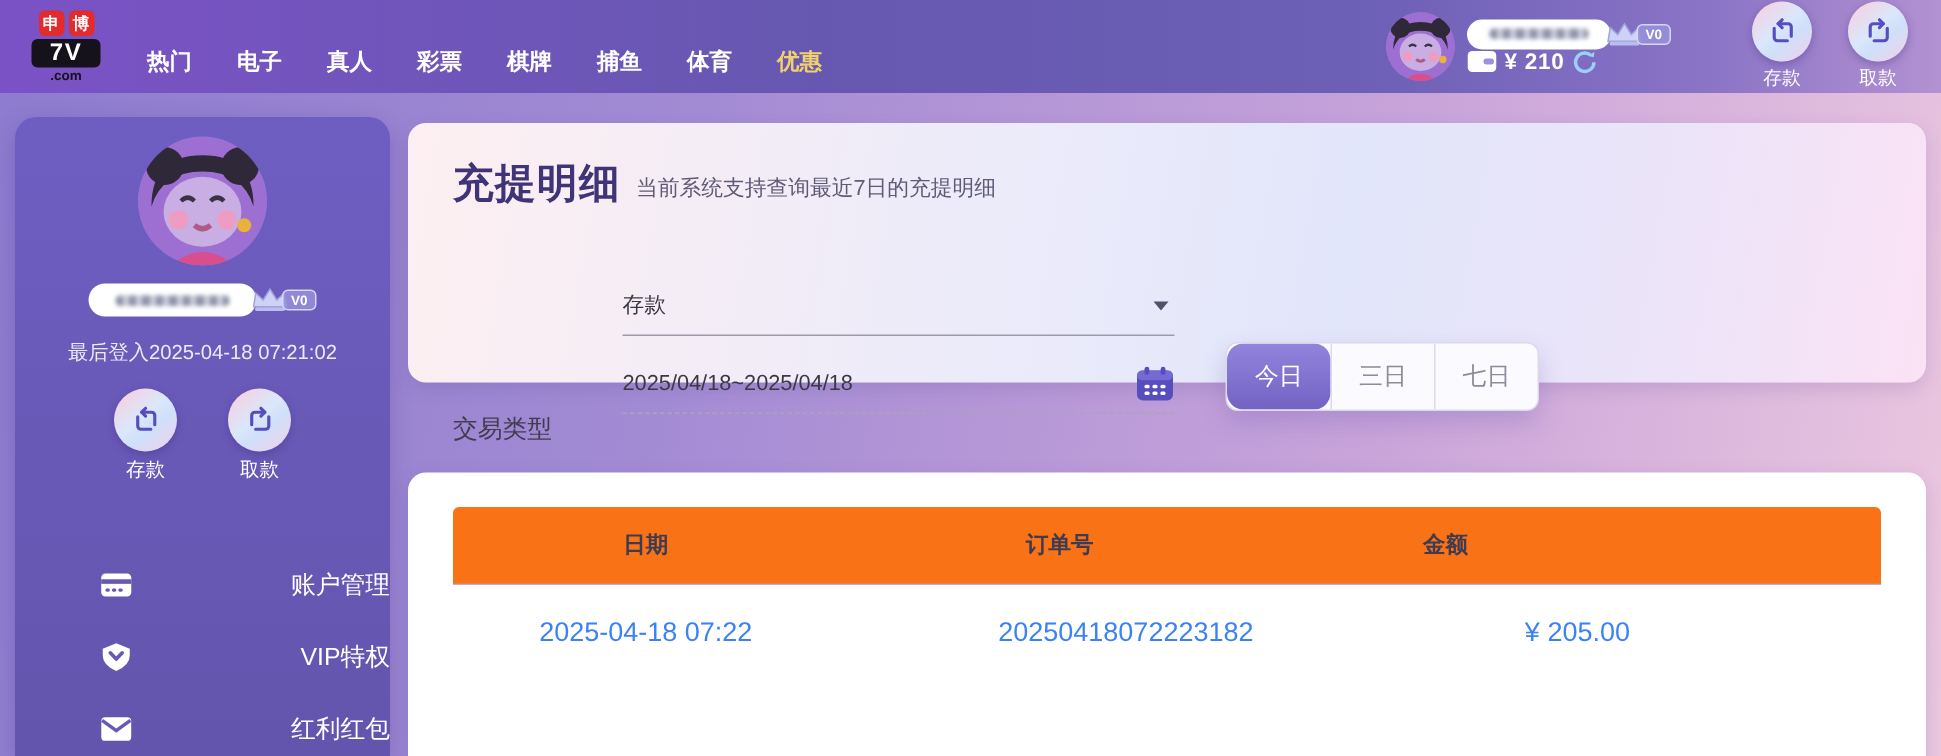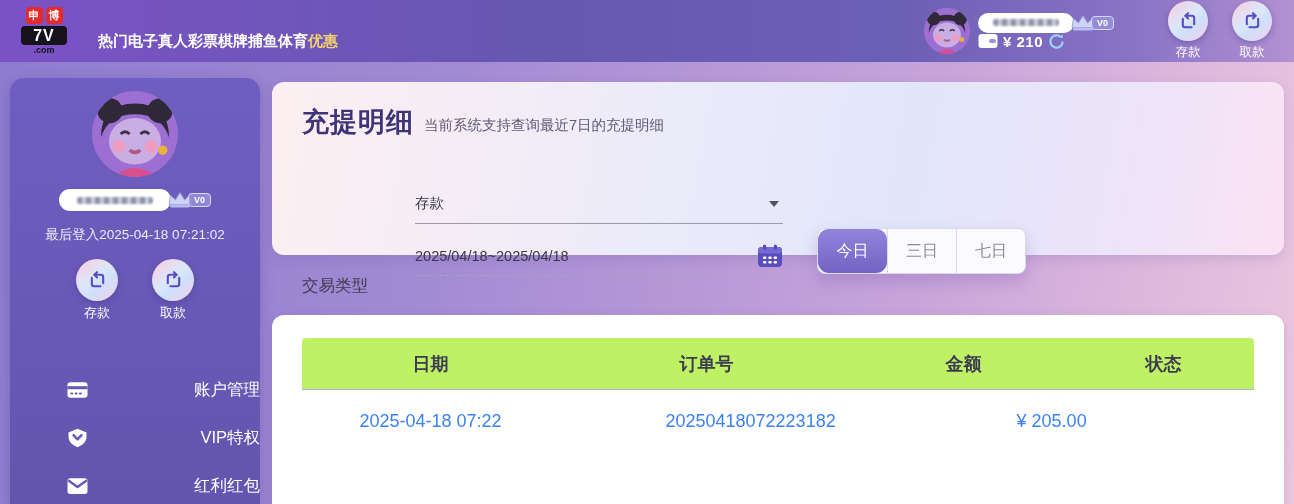--- a/index.html
+++ b/index.html
@@ -14,21 +14,21 @@
     display:flex; align-items:center; padding:0 16px;
     background:linear-gradient(90deg,#7b52c6 0%,#6658b0 42%,#6c5fb6 70%,#8a74c6 88%,#b391d2 100%); }
   .logo { width:56px; text-align:center; cursor:pointer; }
   .logo-badges { display:flex; gap:3px; justify-content:center; }
   .logo-badge { width:17px; height:17px; background:#e42a2a; color:#fff; border-radius:4px;
     font-size:11px; font-weight:700; display:flex; align-items:center; justify-content:center; }
   .logo-name { margin:2px auto 0; width:46px; font-size:16px; font-weight:900; color:#fff;
     background:#15121c; border-radius:4px; line-height:19px; letter-spacing:1px; }
   .logo-tld { font-size:9px; font-weight:800; color:#15121c; line-height:10px; }
 
-  .topnav { display:flex; margin-left:26px;margin-top:21px; }
+  .topnav { display:flex; gap:30px; margin-left:26px;margin-top:21px; }
   .nav-item { color:#fff; font-size:15px; font-weight:700; cursor:pointer; white-space:nowrap; }
   .nav-item.active { color:#f2d06e; }
 
   .user-cluster { margin-left:auto; display:flex; align-items:center; gap:8px; margin-right:48px; }
   .avatar { border-radius:50%; overflow:hidden; background:#9d6fd2; flex:none; }
   .avatar svg { display:block; width:100%; height:100%; }
   .avatar-sm { width:46px; height:46px; }
   .avatar-lg { width:86px; height:86px; }
 
   .user-line1 { display:flex; align-items:center; }
@@ -95,22 +95,22 @@
     box-shadow:0 8px 16px rgba(110,90,180,.28); }
   .tab { width:69px; height:44px; border:none; background:transparent; font-size:16px;
     color:#8e8c9c; cursor:pointer; font-family:inherit; }
   .tab + .tab { border-left:1px solid #dcd8ee; }
   .tab.active { background:linear-gradient(180deg,#9284dc,#7263c4); color:#fff;border-radius:11px; }
 
   .table-panel { top:315px; height:200px; background:#fff;
     border-radius:12px 12px 0 0; padding:23px 30px 0; }
   .thead, .trow { display:grid; grid-template-columns:27% 31% 23% 19%;
     align-items:center; text-align:center; }
-  .thead { height:52px; background:#bef264; border-radius:4px 4px 0 0;
-    border-bottom:1px solid #b6aedb; font-size:18px; font-weight:700; color:#3d3b52; }
+  .thead { height:52px; background:#f97316; border-radius:4px 4px 0 0;
+    border-bottom:1px solid #b6aedb; font-size:15px; font-weight:700; color:#3d3b52; }
   .trow { height:62px; font-size:18px; color:#3b82f6;gap:44px; }
   .status-link { border-bottom:1px solid #84818f; padding-bottom:1px; cursor:pointer; }
 </style>
 </head>
 <body>
 
 <div class="screen">
 
   <header class="topbar">
     <div class="logo">
@@ -325,21 +325,20 @@
       <button class="tab">三日</button>
       <button class="tab">七日</button>
     </div>
   </section>
 
   <section class="panel table-panel">
     <div class="thead">
       <span>日期</span>
       <span>订单号</span>
       <span>金额</span>
-      <span>状态</span>
     </div>
     <div class="trow">
       <span>2025-04-18 07:22</span>
       <span>20250418072223182</span>
       <span>¥ 205.00</span>
     </div>
   </section>
 
 </div>
 

